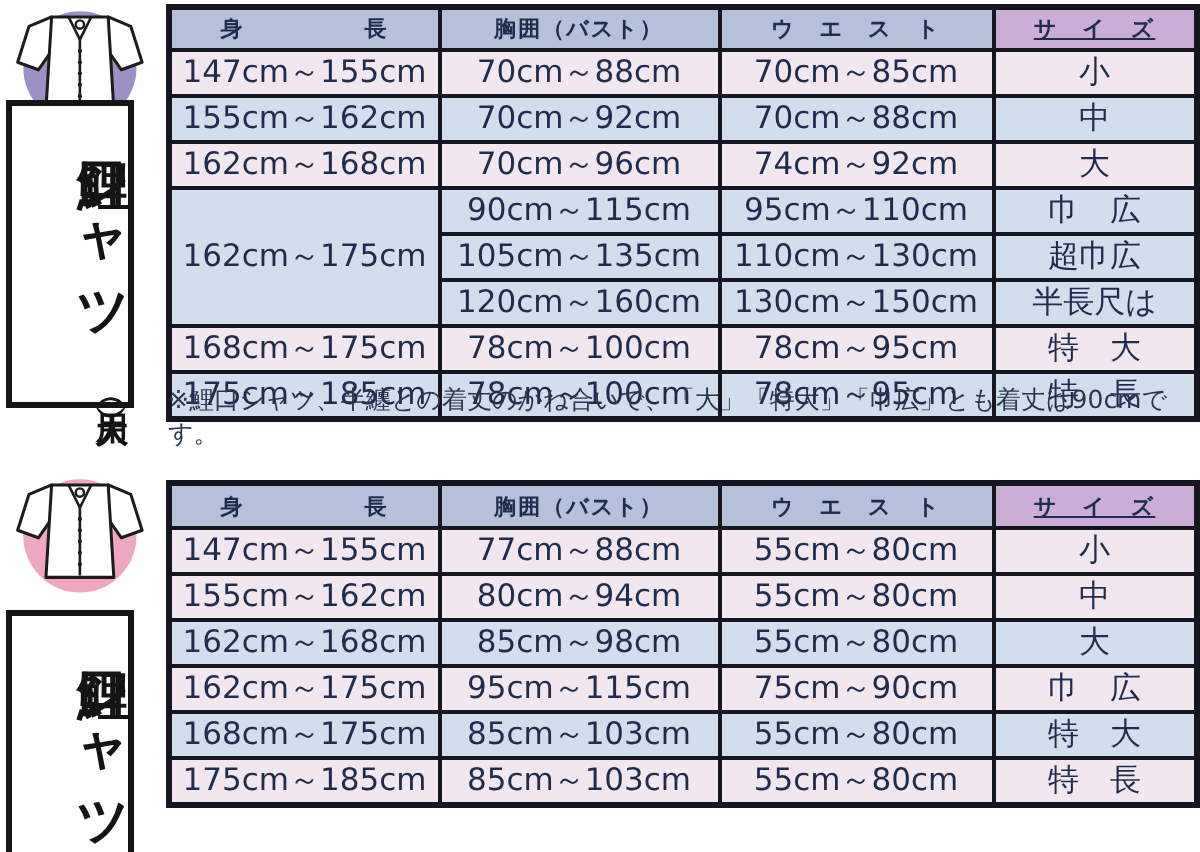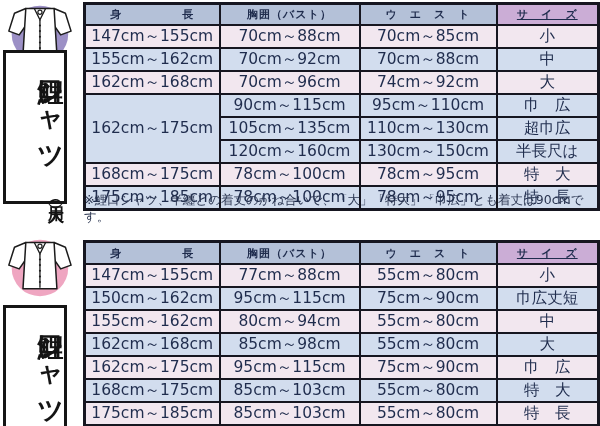--- a/index.html
+++ b/index.html
@@ -191,26 +191,20 @@
           <th class="size-head">サ　イ　ズ</th>
         </tr>
       </thead>
     <tbody>
         <tr class="tone-pink">
           <td>147cm～155cm</td>
           <td>77cm～88cm</td>
           <td>55cm～80cm</td>
           <td>小</td>
         </tr>
-        <tr class="tone-blue">
-          <td>150cm～162cm</td>
-          <td>95cm～115cm</td>
-          <td>75cm～90cm</td>
-          <td>巾広丈短</td>
-        </tr>
         <tr class="tone-pink">
           <td>155cm～162cm</td>
           <td>80cm～94cm</td>
           <td>55cm～80cm</td>
           <td>中</td>
         </tr>
         <tr class="tone-blue">
           <td>162cm～168cm</td>
           <td>85cm～98cm</td>
           <td>55cm～80cm</td>

